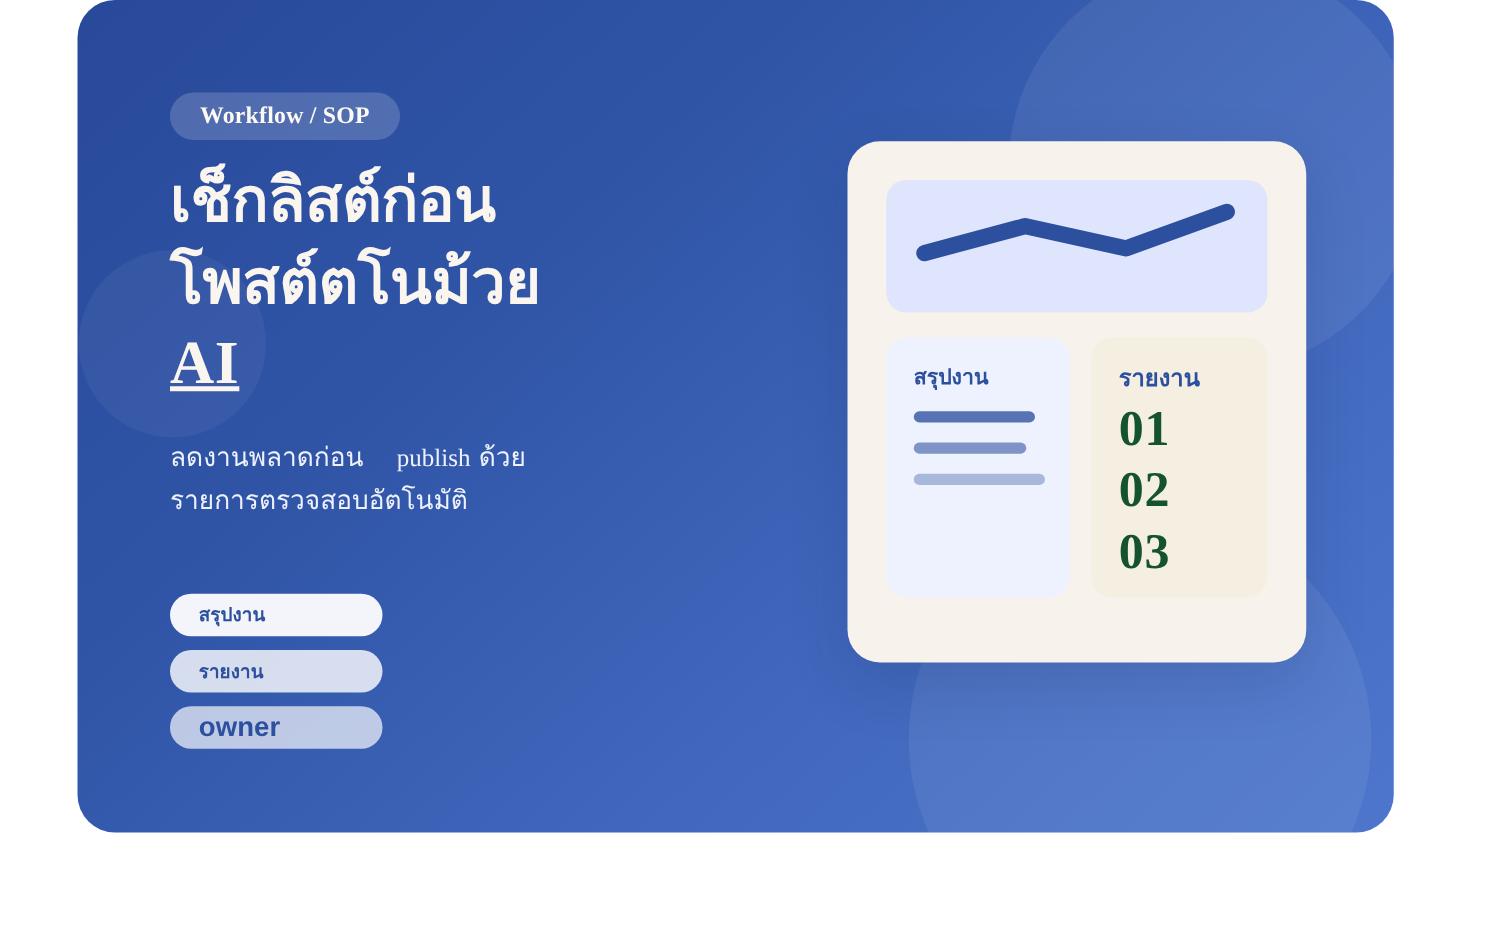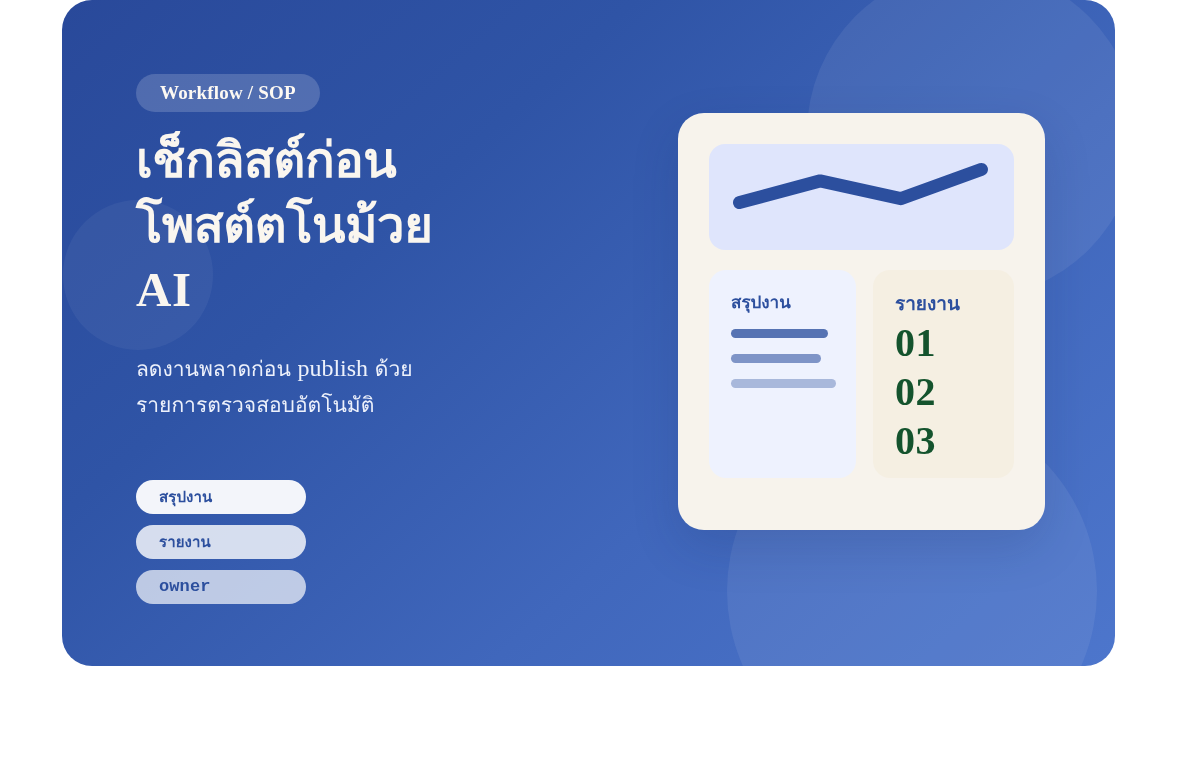--- a/index.html
+++ b/index.html
@@ -91,34 +91,36 @@
     font-weight: 700;
     font-size: 49px;
     line-height: 1.32;
     letter-spacing: -0.4px;
     max-width: 400px;
   }
   .headline .serif-part {
     font-family: "Liberation Serif", serif;
     font-weight: 700;
     letter-spacing: 0.5px;
+    text-decoration: underline;
   }
 
   .subhead {
     margin: 26px 0 0 0;
     color: #edf1fb;
     font-family: "DejaVu Sans", sans-serif;
     font-size: 21px;
     line-height: 1.62;
     font-weight: 400;
     max-width: 350px;
   }
   .subhead .latin {
     font-family: "Liberation Serif", serif;
-    font-size: 24px;
+    font-size: 20px;
+    margin-left: 20px;
   }
 
   .chip-list {
     margin-top: 58px;
     display: flex;
     flex-direction: column;
     gap: 11px;
     align-items: flex-start;
   }
   .chip {
@@ -132,22 +134,22 @@
     font-family: "DejaVu Sans", sans-serif;
     font-weight: 700;
     font-size: 15px;
     color: #2c4f9e;
     letter-spacing: 0.1px;
   }
   .chip.tone-0 { background: rgba(255, 255, 255, 0.94); }
   .chip.tone-1 { background: rgba(255, 255, 255, 0.80); }
   .chip.tone-2 {
     background: rgba(255, 255, 255, 0.68);
-    font-family: Liberation Mono, monospace;
-    font-size: 17px;
+    font-family: Liberation Sans, sans-serif;
+    font-size: 22px;
   }
 
   
   .card {
     position: absolute;
     left: 616px;
     top: 113px;
     width: 367px;
     height: 417px;
     border-radius: 26px;

